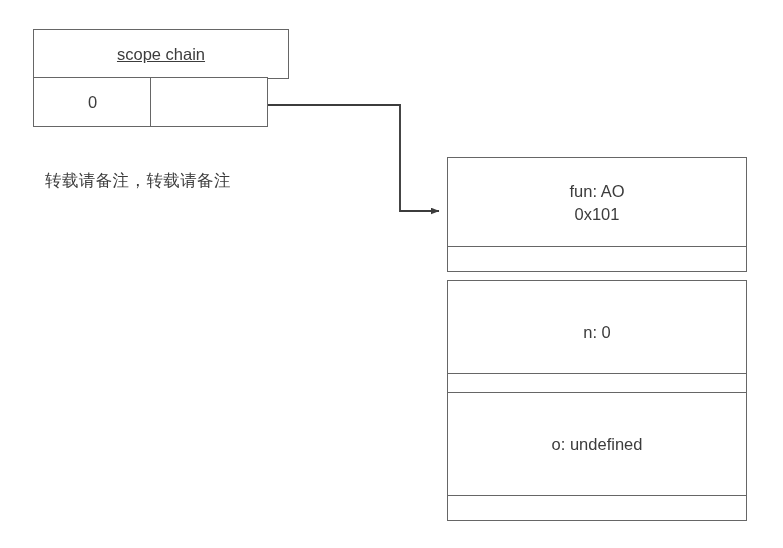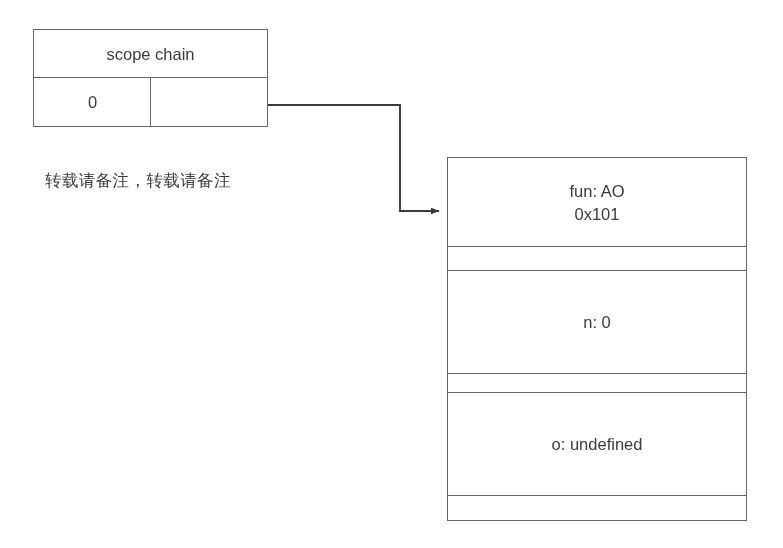--- a/index.html
+++ b/index.html
@@ -41,23 +41,24 @@
   #scope-chain-box {
     left: 33px;
     top: 29px;
     width: 235px;
     height: 98px;
     border: none;
   }
   #scope-chain-header {
     left: 0px;
     top: 0px;
-    width: 235px;
+    width: 256px;
     height: 50px;
     font-size: 16.5px;
+    text-decoration: underline;
   }
   #scope-chain-index-cell {
     left: 0px;
     top: 48px;
     width: 119px;
     height: 50px;
     font-size: 16.5px;
   }
   #scope-chain-ref-cell {
     left: 117px;
@@ -96,21 +97,21 @@
     height: 364px;
     border: none;
   }
   .ao-band {
     left: 0px;
     width: 300px;
     font-size: 16.5px;
   }
   #ao-band-fun     { top: 0px;   height: 91px; }
   #ao-spacer-1     { top: 89px;  height: 26px; }
-  #ao-band-n       { top: 113px; height: 105px; text-align: right; }
+  #ao-band-n       { top: 123px; height: 105px; text-align: right; }
   #ao-spacer-2     { top: 216px; height: 21px; }
   #ao-band-o       { top: 235px; height: 105px; text-align: center; }
   #ao-spacer-3     { top: 338px; height: 26px; }
 </style>
 </head>
 <body>
 
 <div id="canvas">
 
   <div id="scope-chain-box" class="box">

